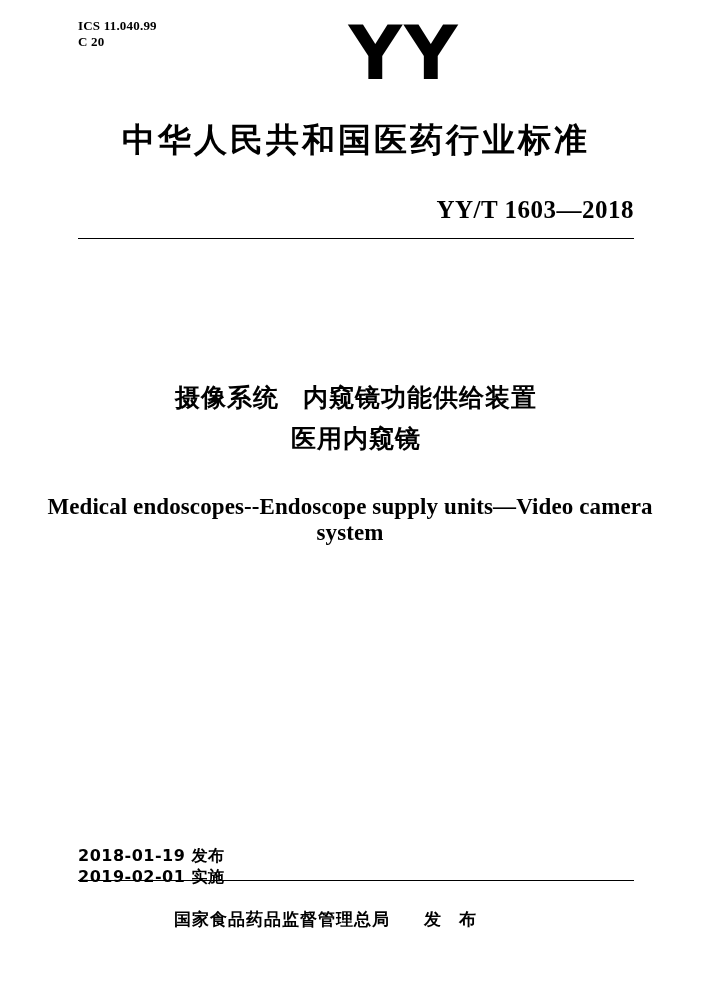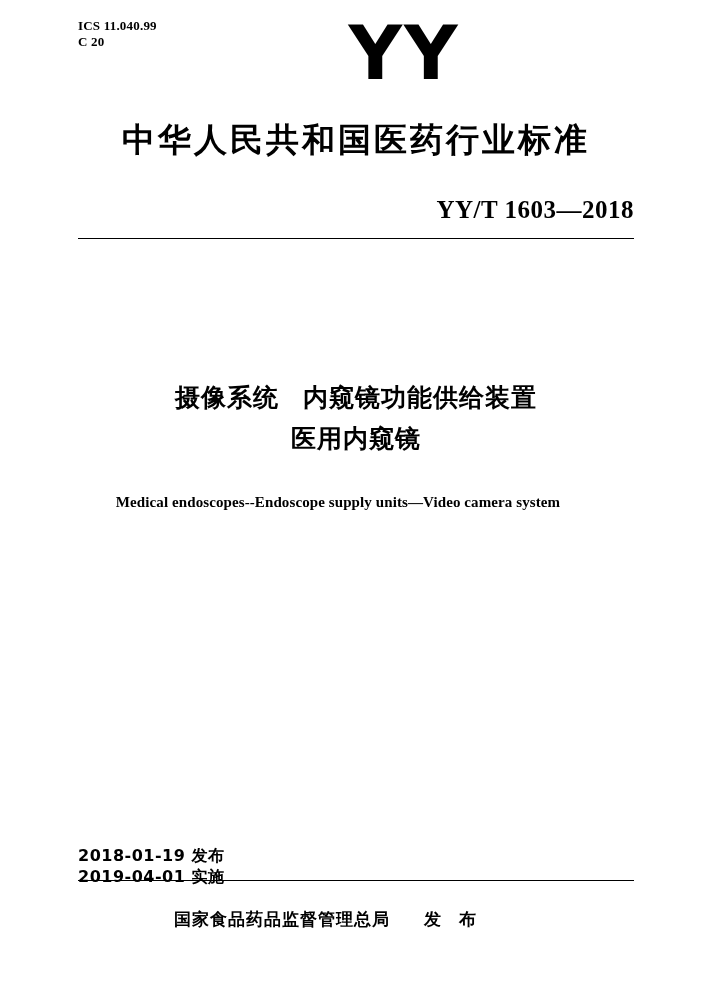--- a/index.html
+++ b/index.html
@@ -98,26 +98,26 @@
     letter-spacing: 1px;
   }
   .doc-title .line-1 .gap {
     display: inline-block;
     width: 24px;
   }
 
   .doc-subtitle {
     position: absolute;
     top: 494px;
-    left: 0;
+    left: 12px;
     width: 676px;
     text-align: center;
     font-family: "Liberation Serif", serif;
     font-weight: bold;
-    font-size: 15px;
+    font-size: 23px;
     letter-spacing: 0.1px;
   }
 
   
   .date-row {
     position: absolute;
     top: 846px;
     left: 78px;
     width: 556px;
     display: flex;
@@ -173,21 +173,21 @@
     </div>
     <div class="line-2">
       <span>医用内窥镜</span>
     </div>
   </div>
 
   <div class="doc-subtitle">Medical endoscopes--Endoscope supply units—Video camera system</div>
 
   <div class="date-row">
     <span>2018-01-19 发布</span>
-    <span>2019-04-01 实施</span>
+    <span>2019-02-01 实施</span>
   </div>
 
   <div class="rule rule-bottom"></div>
 
   <div class="issuer-row">
     <span>国家食品药品监督管理总局</span><span class="issuer-gap"></span><span class="issue-word">发 布</span>
   </div>
 
 </div>
 

